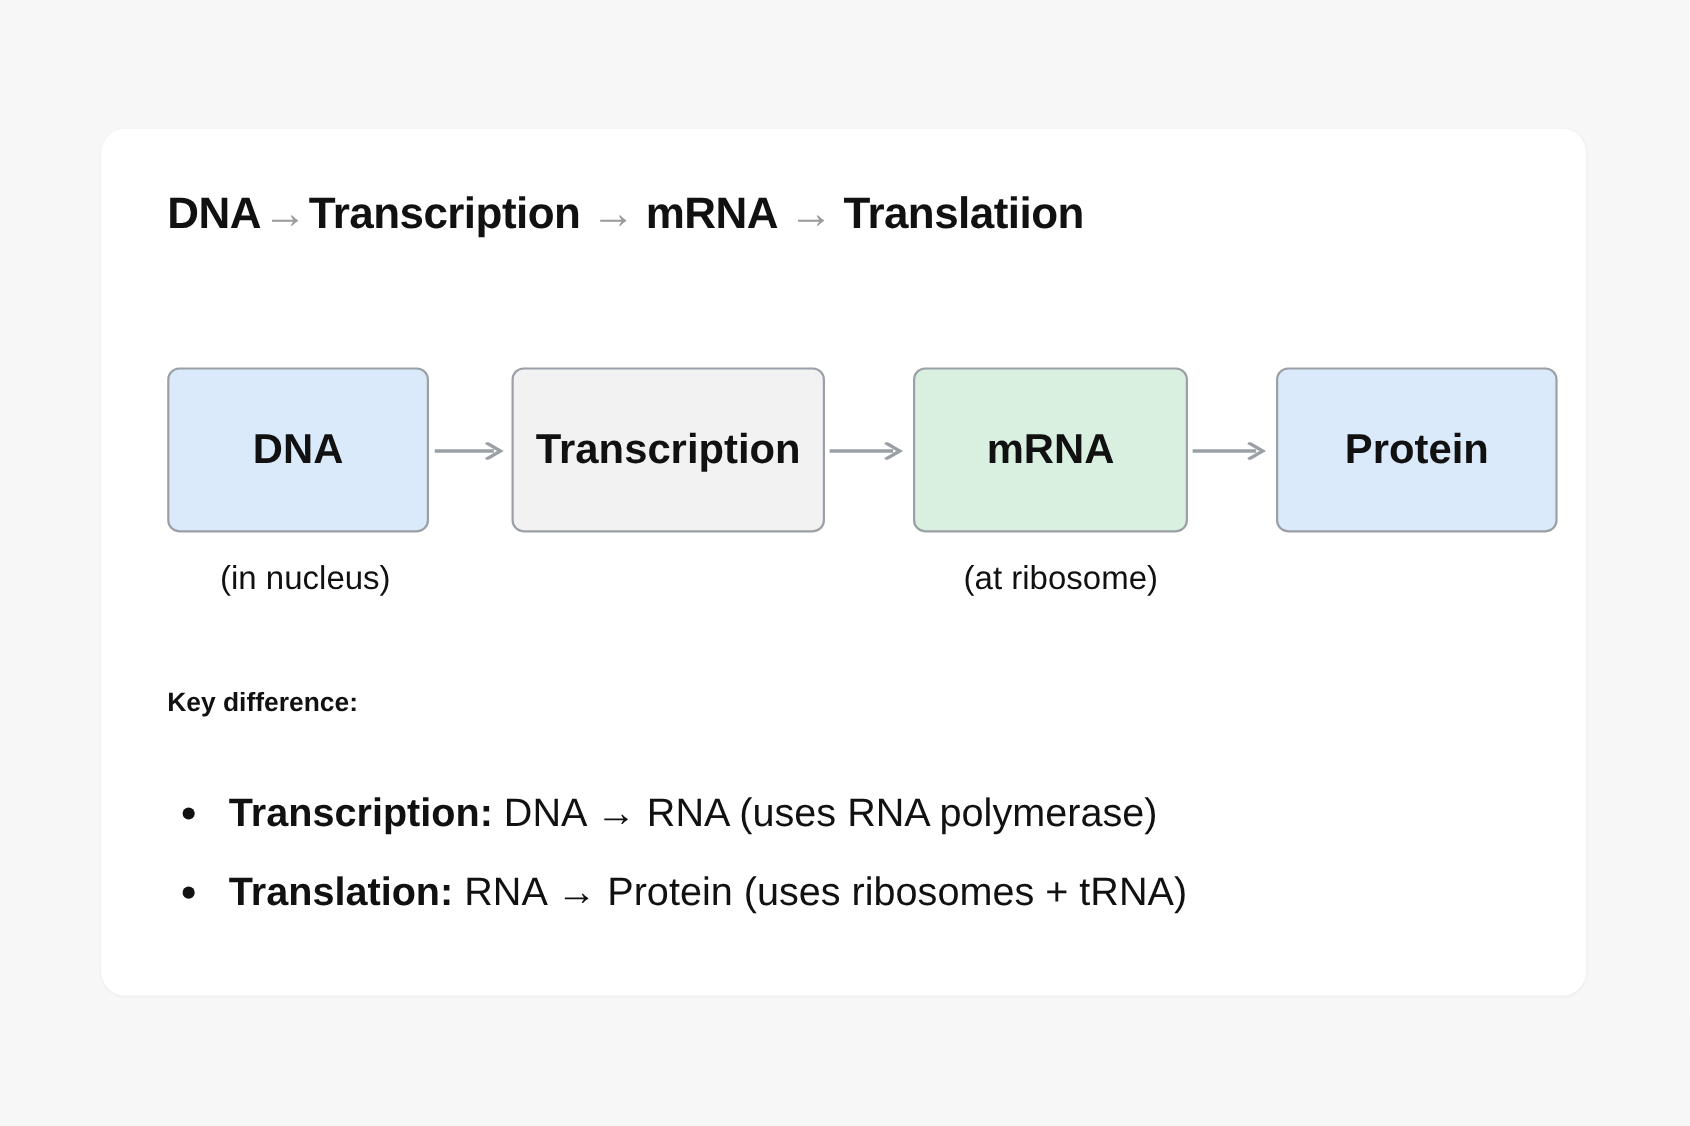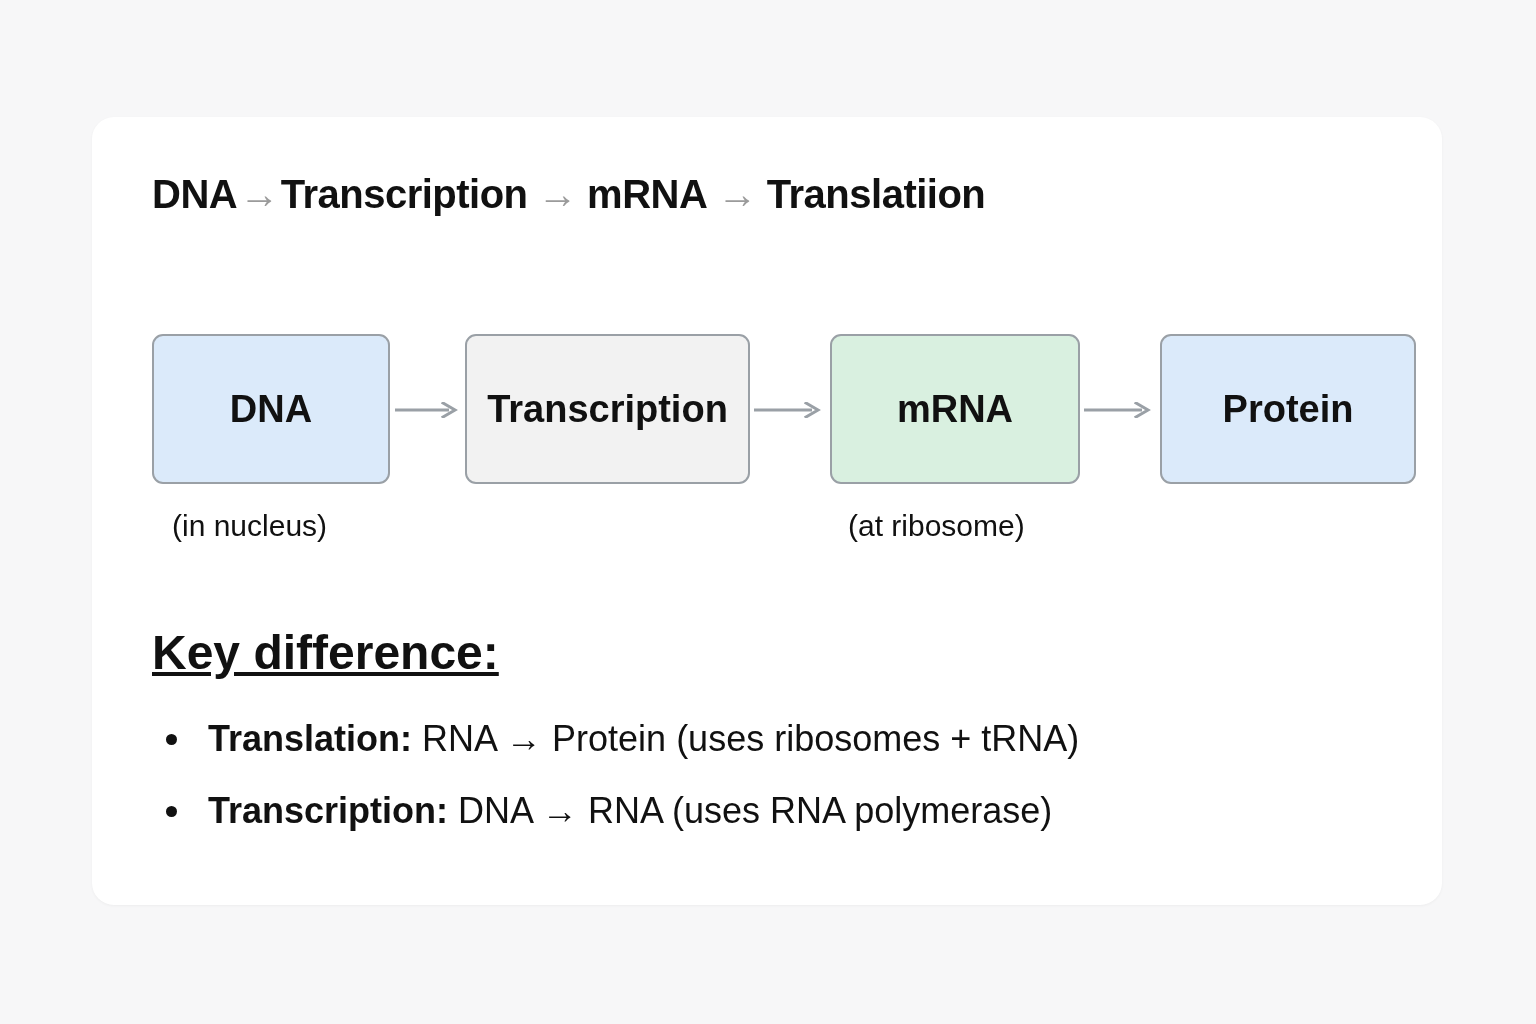--- a/index.html
+++ b/index.html
@@ -91,34 +91,34 @@
   .arrow-1 { left: 243px; width: 66px; }
   .arrow-2 { left: 602px; width: 72px; }
   .arrow-3 { left: 932px; width: 72px; }
 
   
   .caption {
     position: absolute;
     font-size: 30px;
     color: #111111;
     white-space: nowrap;
+    margin-left: 28px;
   }
   .caption-nucleus  { left: 80px;  top: 392px; }
   .caption-ribosome { left: 756px; top: 392px; }
 
   
   .keyheading {
     position: absolute;
     left: 60px;
     top: 508px;
-    font-size: 48px;
-    font-weight: bold;
-    color: #111111;
-    white-space: nowrap;
-    text-decoration: underline;
+    font-size: 24px;
+    font-weight: bold;
+    color: #111111;
+    white-space: nowrap;
   }
   .bullets {
     position: absolute;
     left: 60px;
     top: 586px;
     width: 1250px;
   }
   .bullet {
     position: relative;
     padding-left: 56px;
@@ -191,23 +191,23 @@
     </div>
 
     <div class="caption caption-nucleus">(in nucleus)</div>
     <div class="caption caption-ribosome">(at ribosome)</div>
 
     <div class="keyheading">Key difference:</div>
 
     <div class="bullets">
 
       <div class="bullet">
+        <span class="dot"></span><span class="lead">Transcription:</span><span> DNA → RNA (uses RNA polymerase)</span>
+      </div>
+
+      <div class="bullet">
         <span class="dot"></span><span class="lead">Translation:</span><span> RNA → Protein (uses ribosomes + tRNA)</span>
-      </div>
-
-      <div class="bullet">
-        <span class="dot"></span><span class="lead">Transcription:</span><span> DNA → RNA (uses RNA polymerase)</span>
       </div>
 
     </div>
 
   </div>
 </div>
 
 </body></html>

